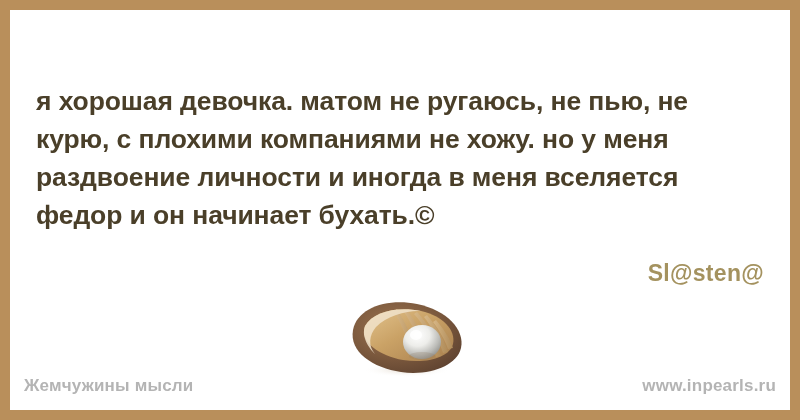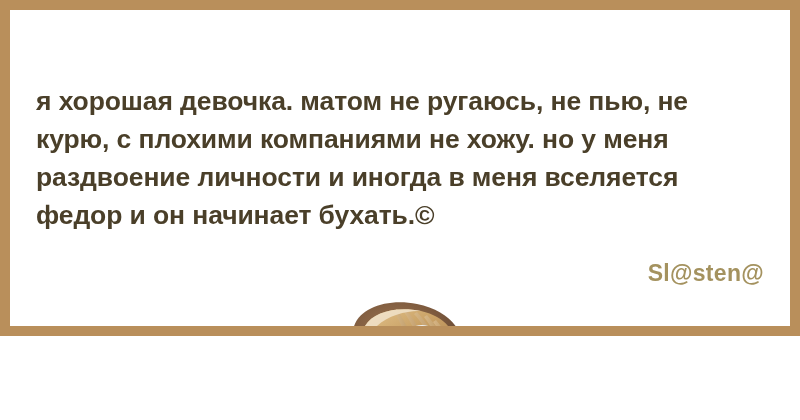--- a/index.html
+++ b/index.html
@@ -3,21 +3,21 @@
 <meta charset="utf-8">
 <style>
   html, body {
     margin: 0;
     padding: 0;
     background: #ffffff;
   }
   #card {
     position: relative;
     width: 800px;
-    height: 336px;
+    height: 420px;
     box-sizing: border-box;
     background: #ffffff;
     border: 10px solid #b98f5b;
     overflow: hidden;
     font-family: "Liberation Sans", sans-serif;
   }
   #quote {
     position: absolute;
     left: 26px;
     top: 72px;
@@ -126,14 +126,18 @@
       </g>
 
       <path d="M22 30 C30 16 54 10 78 15 C66 14 44 19 33 31 C26 39 25 50 32 58 C26 52 18 41 22 30 Z" fill="#f1e3cb" opacity="0.85"></path>
 
       <ellipse cx="79" cy="46" rx="19" ry="17" fill="url(#gPearl)"></ellipse>
       <ellipse cx="73" cy="39" rx="6" ry="5" fill="#ffffff" opacity="0.85"></ellipse>
       <ellipse cx="79" cy="60" rx="13" ry="4" fill="#8e7a62" opacity="0.25"></ellipse>
     </svg>
   </div>
 
+  <div id="footer">
+    <span class="footer-text" id="footer-brand">Жемчужины мысли</span>
+    <span class="footer-text" id="footer-site">www.inpearls.ru</span>
+  </div>
 
 </div>
 
 </body></html>

